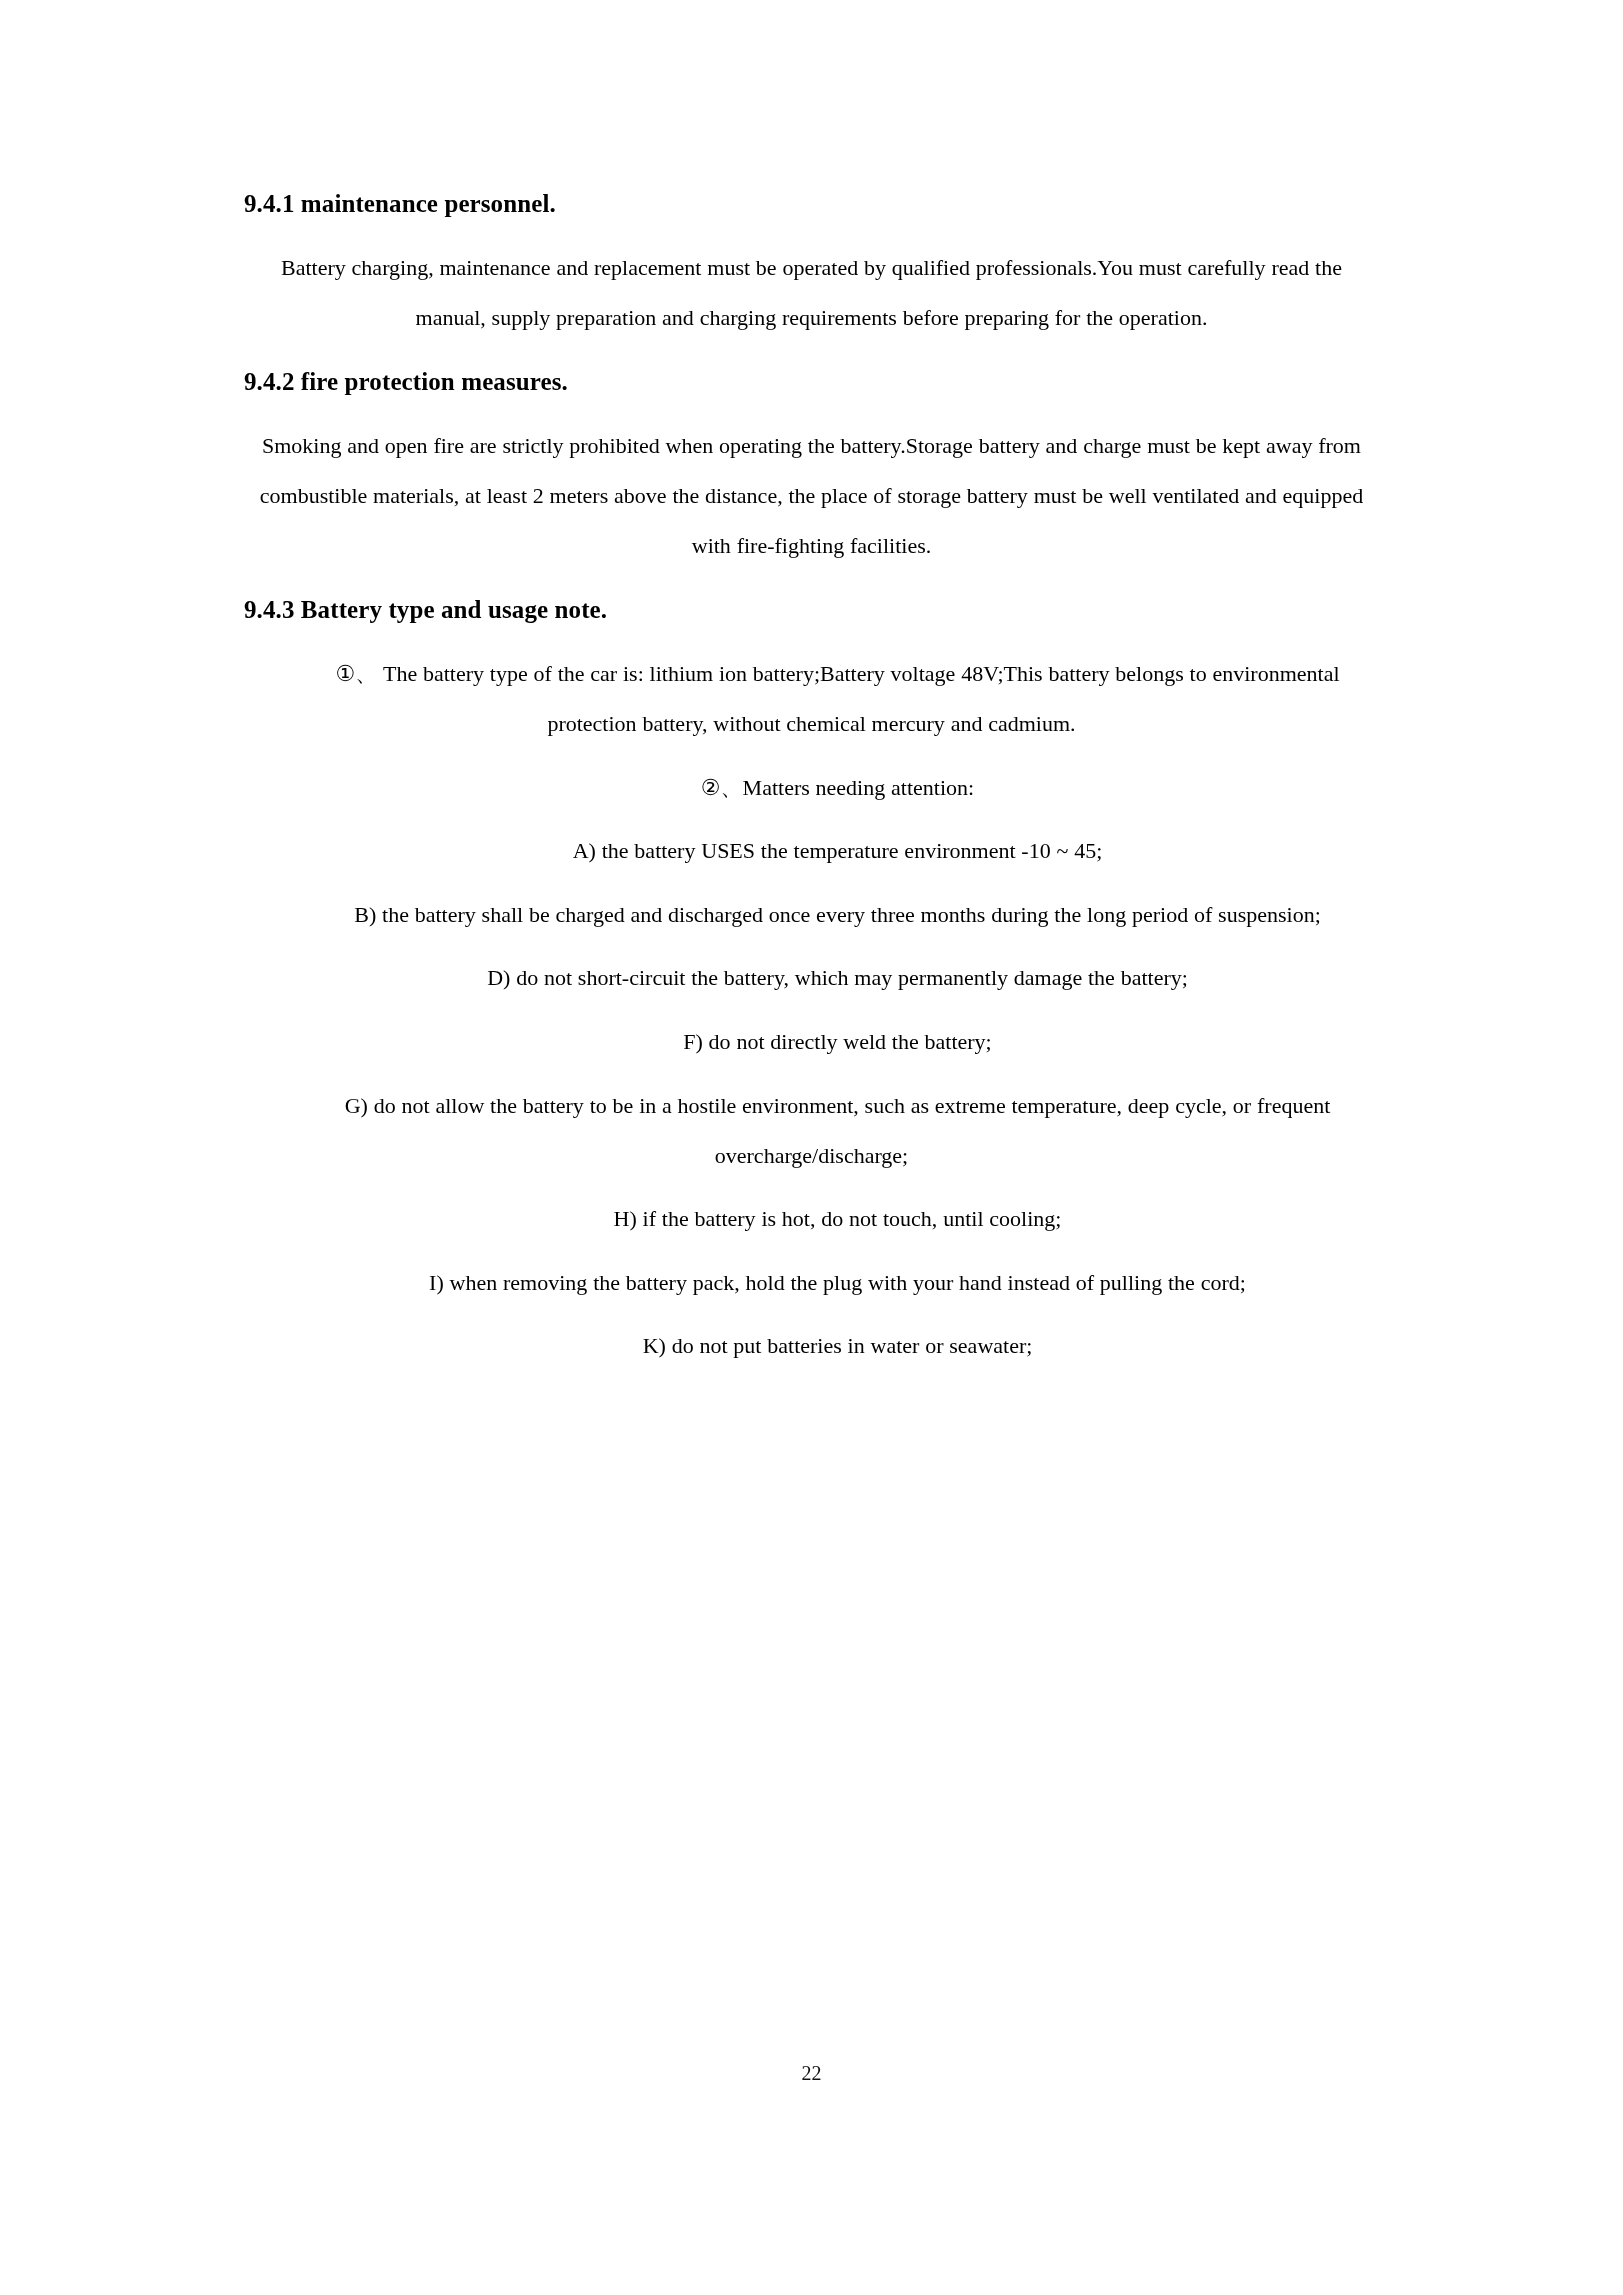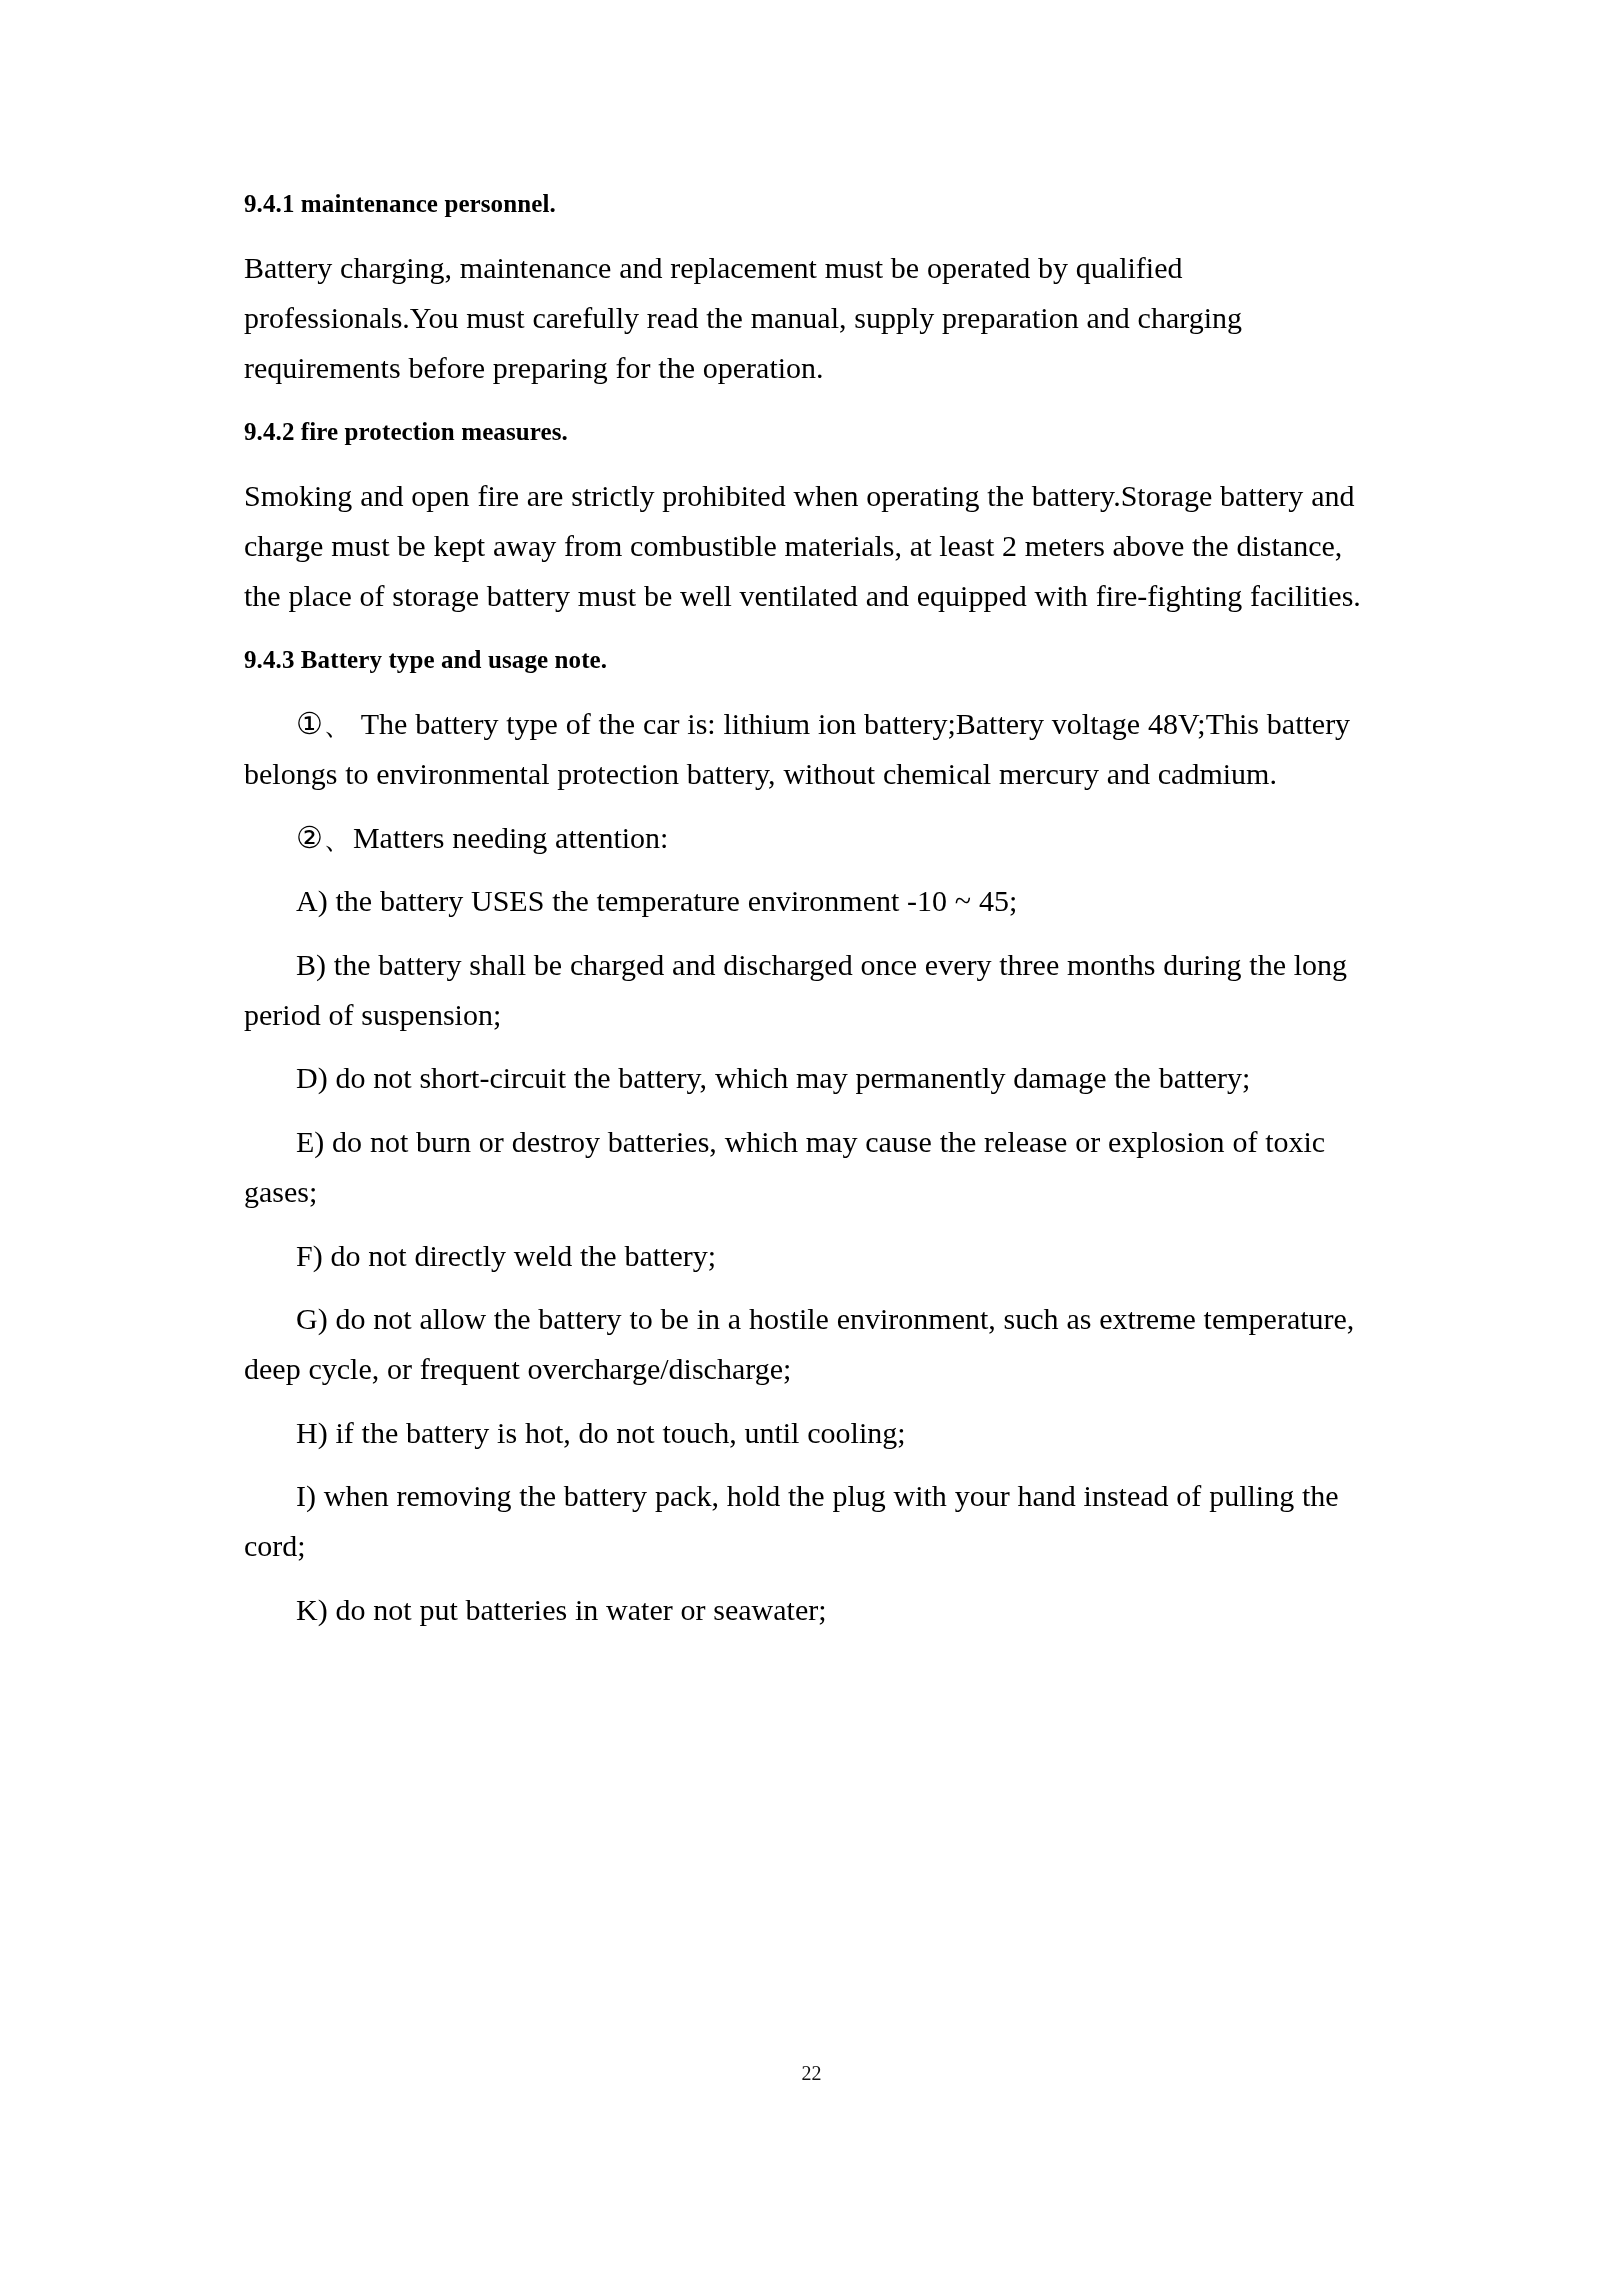--- a/index.html
+++ b/index.html
@@ -36,25 +36,25 @@
   .heading {
     font-size: 25px;
     font-weight: bold;
     line-height: 50px;
     margin: 0 0 14.3px 0;
     letter-spacing: 0.1px;
     text-align: left;
   }
 
   .para {
-    font-size: 30px;
+    font-size: 22px;
     font-weight: normal;
     line-height: 50px;
     margin: 0 0 13.6px 0;
-    text-align: left;
+    text-align: center;
     text-indent: 0;
     word-spacing: 0.3px;
   }
 
   .para.indent {
     text-indent: 52px;
   }
 
   .para.last {
     margin-bottom: 0;
@@ -85,21 +85,20 @@
     <h3 class="heading">9.4.2 fire protection measures.</h3>
     <p class="para">Smoking and open fire are strictly prohibited when operating the battery.Storage battery and charge must be kept away from combustible materials, at least 2 meters above the distance, the place of storage battery must be well ventilated and equipped with fire-fighting facilities.</p>
 
     <h3 class="heading">9.4.3 Battery type and usage note.</h3>
 
     <p class="para indent">①、 The battery type of the car is: lithium ion battery;Battery voltage 48V;This battery belongs to environmental protection battery, without chemical mercury and cadmium.</p>
     <p class="para indent">②、Matters needing attention:</p>
     <p class="para indent">A) the battery USES the temperature environment -10 ~ 45;</p>
     <p class="para indent">B) the battery shall be charged and discharged once every three months during the long period of suspension;</p>
     <p class="para indent">D) do not short-circuit the battery, which may permanently damage the battery;</p>
-    <p class="para indent">E) do not burn or destroy batteries, which may cause the release or explosion of toxic gases;</p>
     <p class="para indent">F) do not directly weld the battery;</p>
     <p class="para indent">G) do not allow the battery to be in a hostile environment, such as extreme temperature, deep cycle, or frequent overcharge/discharge;</p>
     <p class="para indent">H) if the battery is hot, do not touch, until cooling;</p>
     <p class="para indent">I) when removing the battery pack, hold the plug with your hand instead of pulling the cord;</p>
     <p class="para indent last">K) do not put batteries in water or seawater;</p>
 
   </div>
 
   <div class="page-number">22</div>
 

